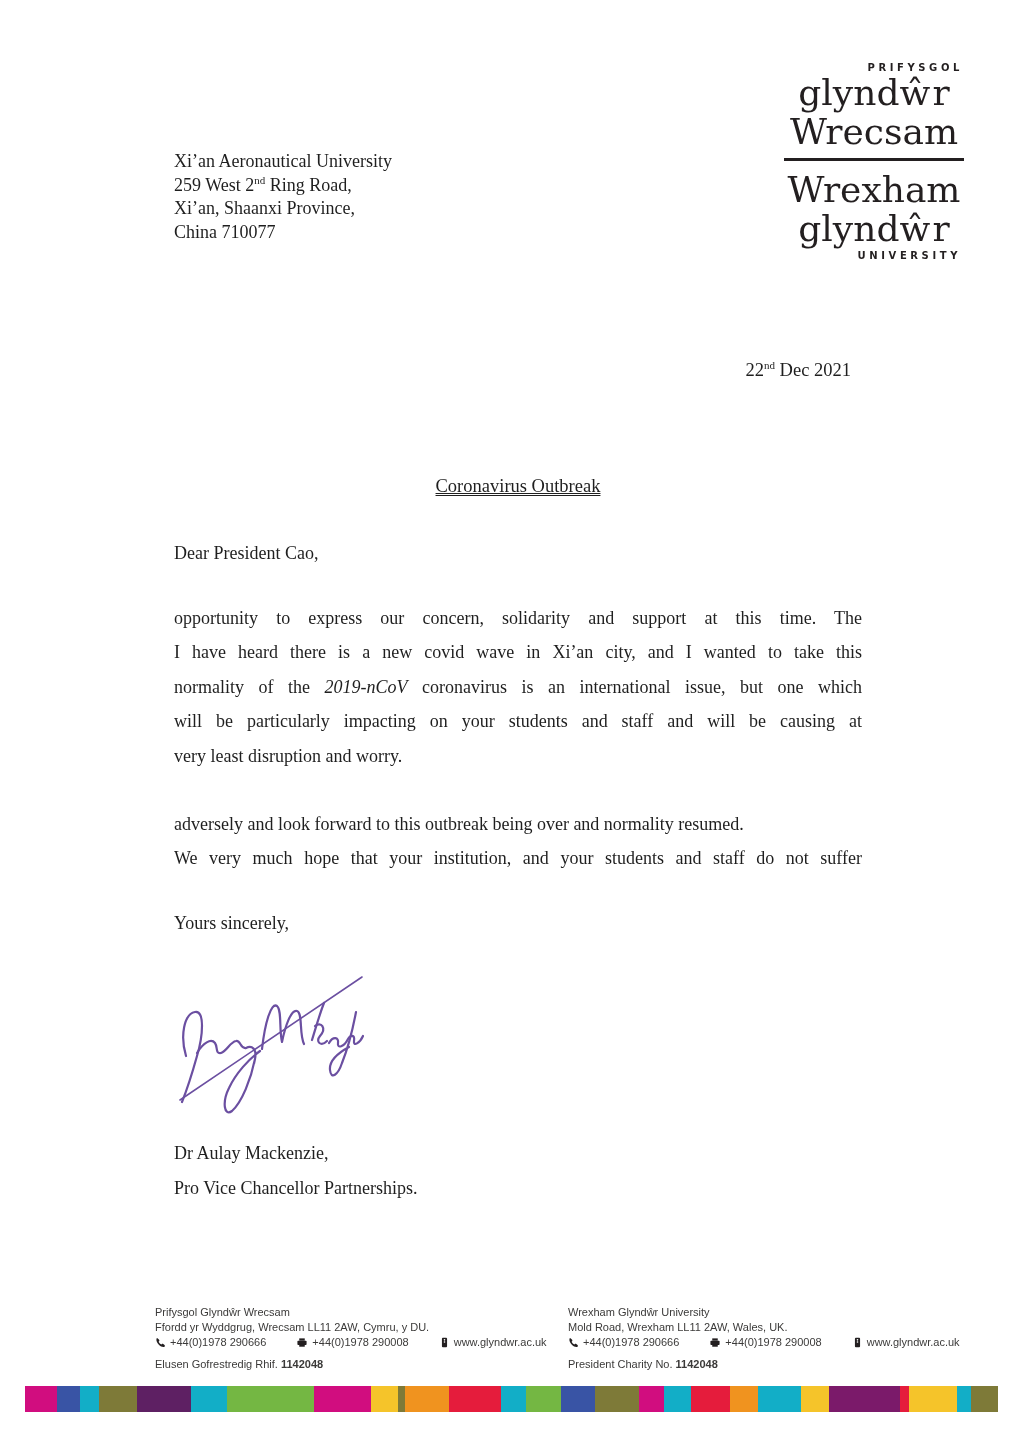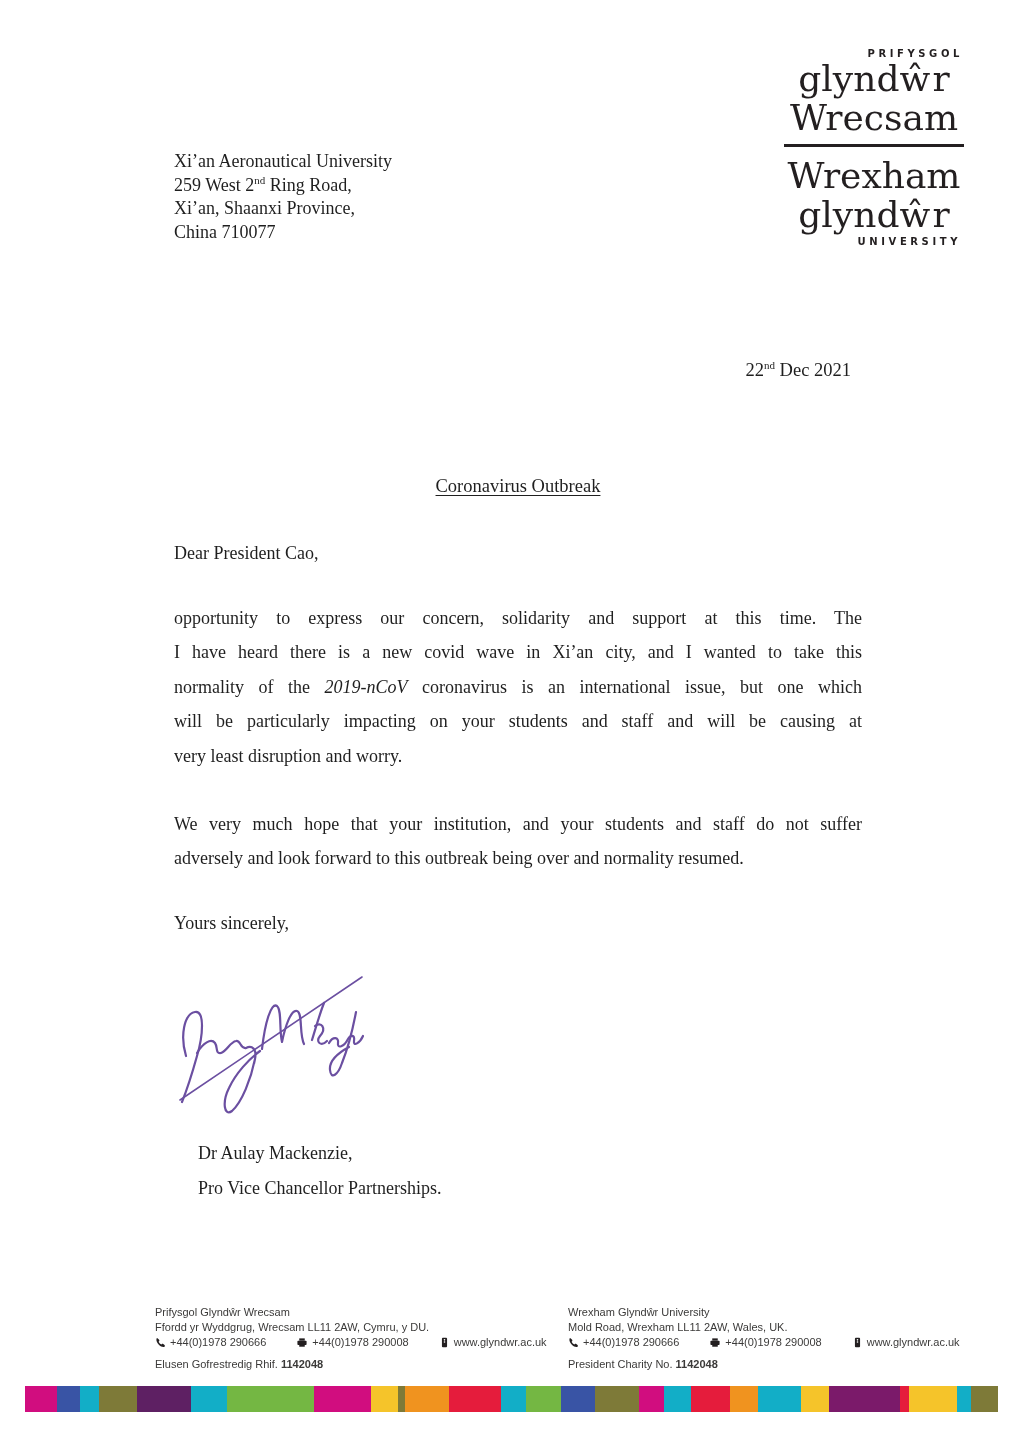--- a/index.html
+++ b/index.html
@@ -1,48 +1,48 @@
 <!DOCTYPE html>
 <html><head>
 <meta charset="utf-8">
 <style>
   html,body{margin:0;padding:0;background:#ffffff;}
   .page{position:relative;width:1024px;height:1447px;background:#ffffff;overflow:hidden;
         font-family:"Liberation Serif",serif;color:#1f1f1f;}
 
   
-  .logo{position:absolute;top:48px;right:60px;width:180px;color:#231f20;text-align:center;}
+  .logo{position:absolute;top:62px;right:60px;width:180px;color:#231f20;text-align:center;}
   .logo-small{font-family:"DejaVu Sans",sans-serif;font-weight:bold;font-size:10px;letter-spacing:3.6px;}
   .logo-small-top{text-align:right;padding-right:1px;}
   .logo-big{font-family:"DejaVu Serif",serif;font-size:36px;line-height:39px;}
   .logo-rule{border-top:3px solid #231f20;margin:7px 0 9px 0;}
   .logo-small-bottom{text-align:right;padding-right:3px;margin-top:2px;}
 
   
   .address{position:absolute;left:174px;top:150px;font-size:18px;line-height:23.5px;}
   sup{font-size:11px;line-height:0;}
   .date{position:absolute;top:360px;right:173px;font-size:18.5px;}
-  .subject{position:absolute;left:174px;top:476px;width:688px;text-align:center;font-size:18.5px;}
+  .subject{position:absolute;left:174px;top:476px;width:688px;text-align:center;font-size:18.5px;text-decoration:underline;}
   .subject-text{text-decoration:underline;text-underline-offset:3px;}
 
   
   .salutation{position:absolute;left:174px;top:543px;font-size:18px;}
   .para{position:absolute;left:174px;width:688px;font-size:18px;}
   .para .line{height:34.4px;line-height:34.4px;overflow:visible;}
   .para .just{text-align:justify;text-align-last:justify;}
   .it{font-style:italic;}
   .p1{top:601px;}
   .p2{top:807px;}
   .closing{position:absolute;left:174px;top:913px;font-size:18px;}
 
   
   .signature{position:absolute;left:170px;top:950px;width:202px;height:178px;}
   .signature path{fill:none;stroke-width:2.2;stroke-linecap:round;stroke-linejoin:round;}
   .sig-diag{stroke-width:1.6 !important;}
-  .signatory{position:absolute;left:174px;top:1136px;font-size:18px;line-height:35px;margin-left:24px;}
+  .signatory{position:absolute;left:174px;top:1136px;font-size:18px;line-height:35px;}
 
   
   .fcol{position:absolute;top:1305px;font-family:"Liberation Sans",sans-serif;
         font-size:11px;line-height:15px;color:#3b3a39;}
   .fleft{left:155px;}
   .fright{left:568px;}
   .contact{display:flex;gap:30px;align-items:center;height:15px;}
   .citem{display:flex;gap:4px;align-items:center;}
   .citem svg{display:block;}
   .charity{margin-top:7px;}
@@ -82,22 +82,22 @@
 
   <div class="salutation">Dear President Cao,</div>
   <div class="para p1">
       <div class="line just"><span>opportunity to express our concern, solidarity and support at this time. The</span></div>
       <div class="line just"><span>I have heard there is a new covid wave in Xi’an city, and I wanted to take this</span></div>
       <div class="line just"><span>normality of the </span><span class="it">2019-nCoV</span><span> coronavirus is an international issue, but one which</span></div>
       <div class="line just"><span>will be particularly impacting on your students and staff and will be causing at</span></div>
       <div class="line"><span>very least disruption and worry.</span></div>
     </div>
   <div class="para p2">
+      <div class="line"><span>adversely and look forward to this outbreak being over and normality resumed.</span></div>
       <div class="line just"><span>We very much hope that your institution, and your students and staff do not suffer</span></div>
-      <div class="line"><span>adversely and look forward to this outbreak being over and normality resumed.</span></div>
     </div>
   <div class="closing">Yours sincerely,</div>
 
   <svg class="signature" viewBox="0 0 202 178" xmlns="http://www.w3.org/2000/svg">
     <path class="sig-stroke sig-diag" d="M10,150 L192,27" stroke="#6b4fa1"></path>
     <path class="sig-stroke" d="M16,106 C10,86 14,64 25,62 C35,60 33,86 27,106 C22,124 16,142 12,152" stroke="#6b4fa1"></path>
     <path class="sig-stroke" d="M27,103 C33,93 41,88 45,93 C48,97 45,104 51,103 C57,101 60,92 66,91 C71,90 70,99 76,98" stroke="#6b4fa1"></path>
     <path class="sig-stroke" d="M76,98 C82,95 87,99 85,109 C81,129 72,152 62,161 C54,167 52,152 59,138 C66,123 79,109 90,101" stroke="#6b4fa1"></path>
     <path class="sig-stroke" d="M92,99 C95,73 101,52 107,56 C112,60 109,80 112,92 C115,77 121,59 127,61 C133,63 129,84 134,94" stroke="#6b4fa1"></path>
     <path class="sig-stroke" d="M142,90 C146,77 150,63 154,53" stroke="#6b4fa1"></path>

